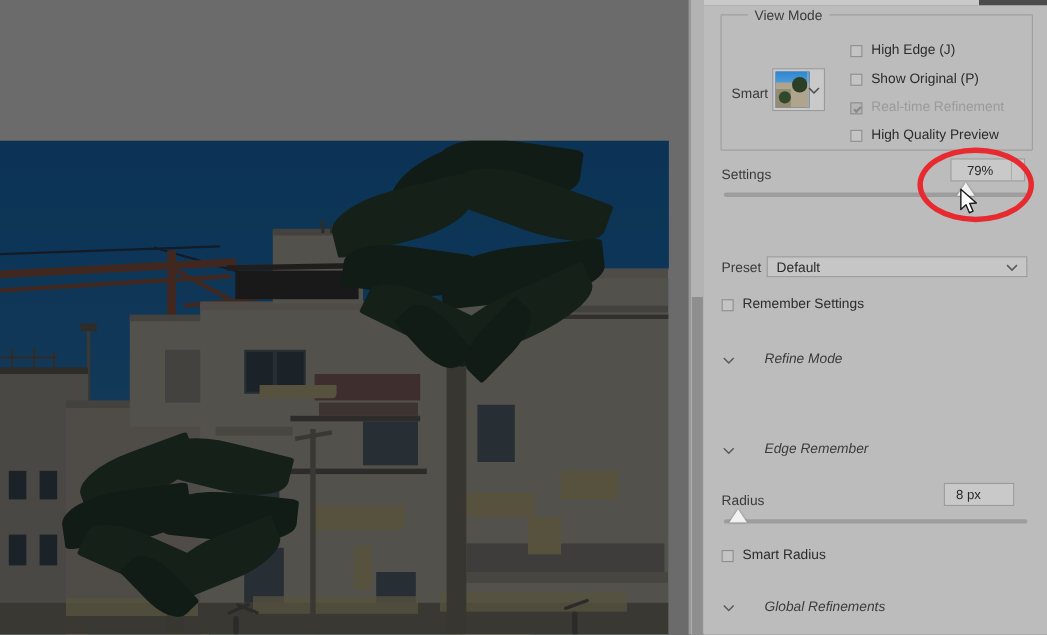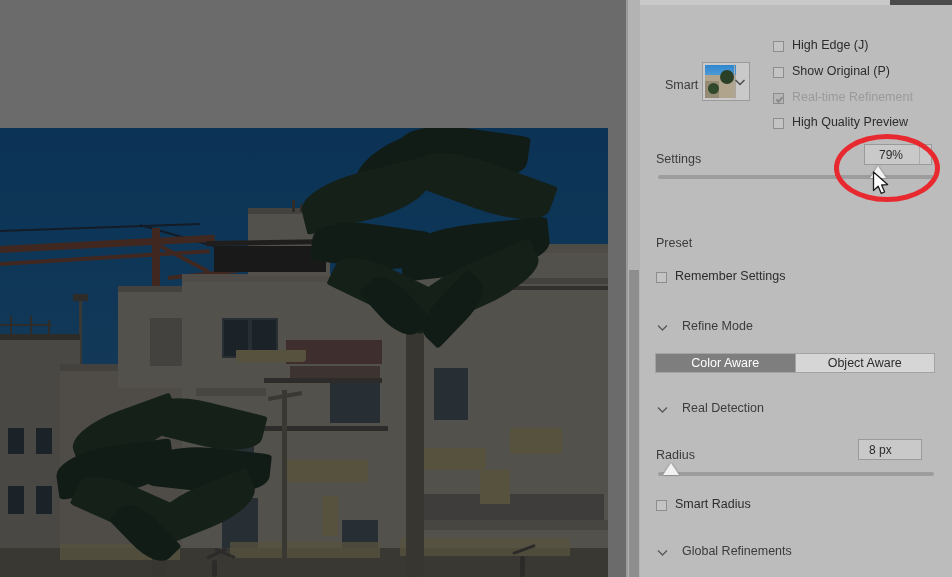--- a/index.html
+++ b/index.html
@@ -94,21 +94,21 @@
   
   .preset-label{position:absolute;left:16px;top:231px;font-size:12.5px;color:#3b3b3b;}
   .preset-combo{position:absolute;left:57px;top:228px;width:237px;height:19px;border:1px solid #9a9a9a;
     background:#c6c6c6;box-sizing:border-box;font-size:12.5px;color:#2b2b2b;
     display:flex;align-items:center;padding-left:8px;}
   .preset-arrow{position:absolute;right:7px;top:4px;width:12px;height:10px;}
 
   
   .section{position:absolute;font-size:12.5px;color:#3b3b3b;}
   .sec-chev{position:absolute;left:0;top:2px;width:13px;height:11px;}
-  .sec-lbl{position:absolute;left:26px;top:-1px;white-space:nowrap;}
+  .sec-lbl{position:absolute;left:39px;top:-1px;white-space:nowrap;font-style:italic;}
 
   
   .seg{position:absolute;left:15px;top:348px;width:280px;height:20px;display:flex;
     border:1px solid #a3a3a3;box-sizing:border-box;}
   .seg-btn{flex:1;display:flex;align-items:center;justify-content:center;
     font-size:12.5px;color:#2b2b2b;background:#d6d6d6;}
   .seg-btn.active{background:#7e7e7e;color:#ffffff;}
   .seg-div{width:1px;background:#a3a3a3;}
 
   
@@ -253,20 +253,23 @@
     <div class="vscroll-thumb" style="left:1px;top:270px;"></div>
   </div>
 
   <div class="panel">
     <div class="panel-topbar">
       <div class="lite"></div>
     </div>
 
     <div class="panel-inner">
 
+      <div class="groupbox">
+        <span class="group-title">View Mode</span>
+      </div>
 
       <span class="view-label">Smart</span>
 
       <div class="view-combo">
         <div class="view-thumb">
           <div class="tsky"></div>
             <div class="tbld"></div>
             <div class="tbld2"></div>
           <div class="tpalm"></div>
             <div class="tpalm2"></div>
@@ -294,44 +297,45 @@
 
       <div class="chk-row" style="left:133px;top:112px;">
         <span class="cbox"></span>
         <span class="chk-lbl">High Quality Preview</span>
       </div>
 
       <span class="opacity-label">Settings</span>
       <div class="slider-track" id="opacity-track"></div>
 
       <span class="preset-label">Preset</span>
+      <div class="preset-combo">
+        <span>Default</span>
+        <svg class="preset-arrow" viewBox="0 0 12 10">
+          <path d="M1.5 3 L6 7.5 L10.5 3" fill="none" stroke="#5a5a5a" stroke-width="1.4"></path>
+        </svg>
+      </div>
 
       <div class="chk-row" style="left:16px;top:266px;">
         <span class="cbox"></span>
         <span class="chk-lbl">Remember Settings</span>
       </div>
 
       <div class="section" style="left:16px;top:315px;">
         <svg class="sec-chev" viewBox="0 0 13 11">
           <path d="M2 3.5 L6.5 8 L11 3.5" fill="none" stroke="#5a5a5a" stroke-width="1.4"></path>
         </svg>
         <span class="sec-lbl">Refine Mode</span>
       </div>
 
-      <div class="seg">
-        <div class="seg-btn active">Color Aware</div>
-        <div class="seg-div"></div>
-        <div class="seg-btn">Object Aware</div>
-      </div>
 
       <div class="section" style="left:16px;top:397px;">
         <svg class="sec-chev" viewBox="0 0 13 11">
           <path d="M2 3.5 L6.5 8 L11 3.5" fill="none" stroke="#5a5a5a" stroke-width="1.4"></path>
         </svg>
-        <span class="sec-lbl">Real Detection</span>
+        <span class="sec-lbl">Edge Remember</span>
       </div>
 
       <span class="radius-label">Radius</span>
       <div class="slider-track" id="radius-track"></div>
 
       <div class="chk-row" style="left:16px;top:494px;">
         <span class="cbox"></span>
         <span class="chk-lbl">Smart Radius</span>
       </div>
 

